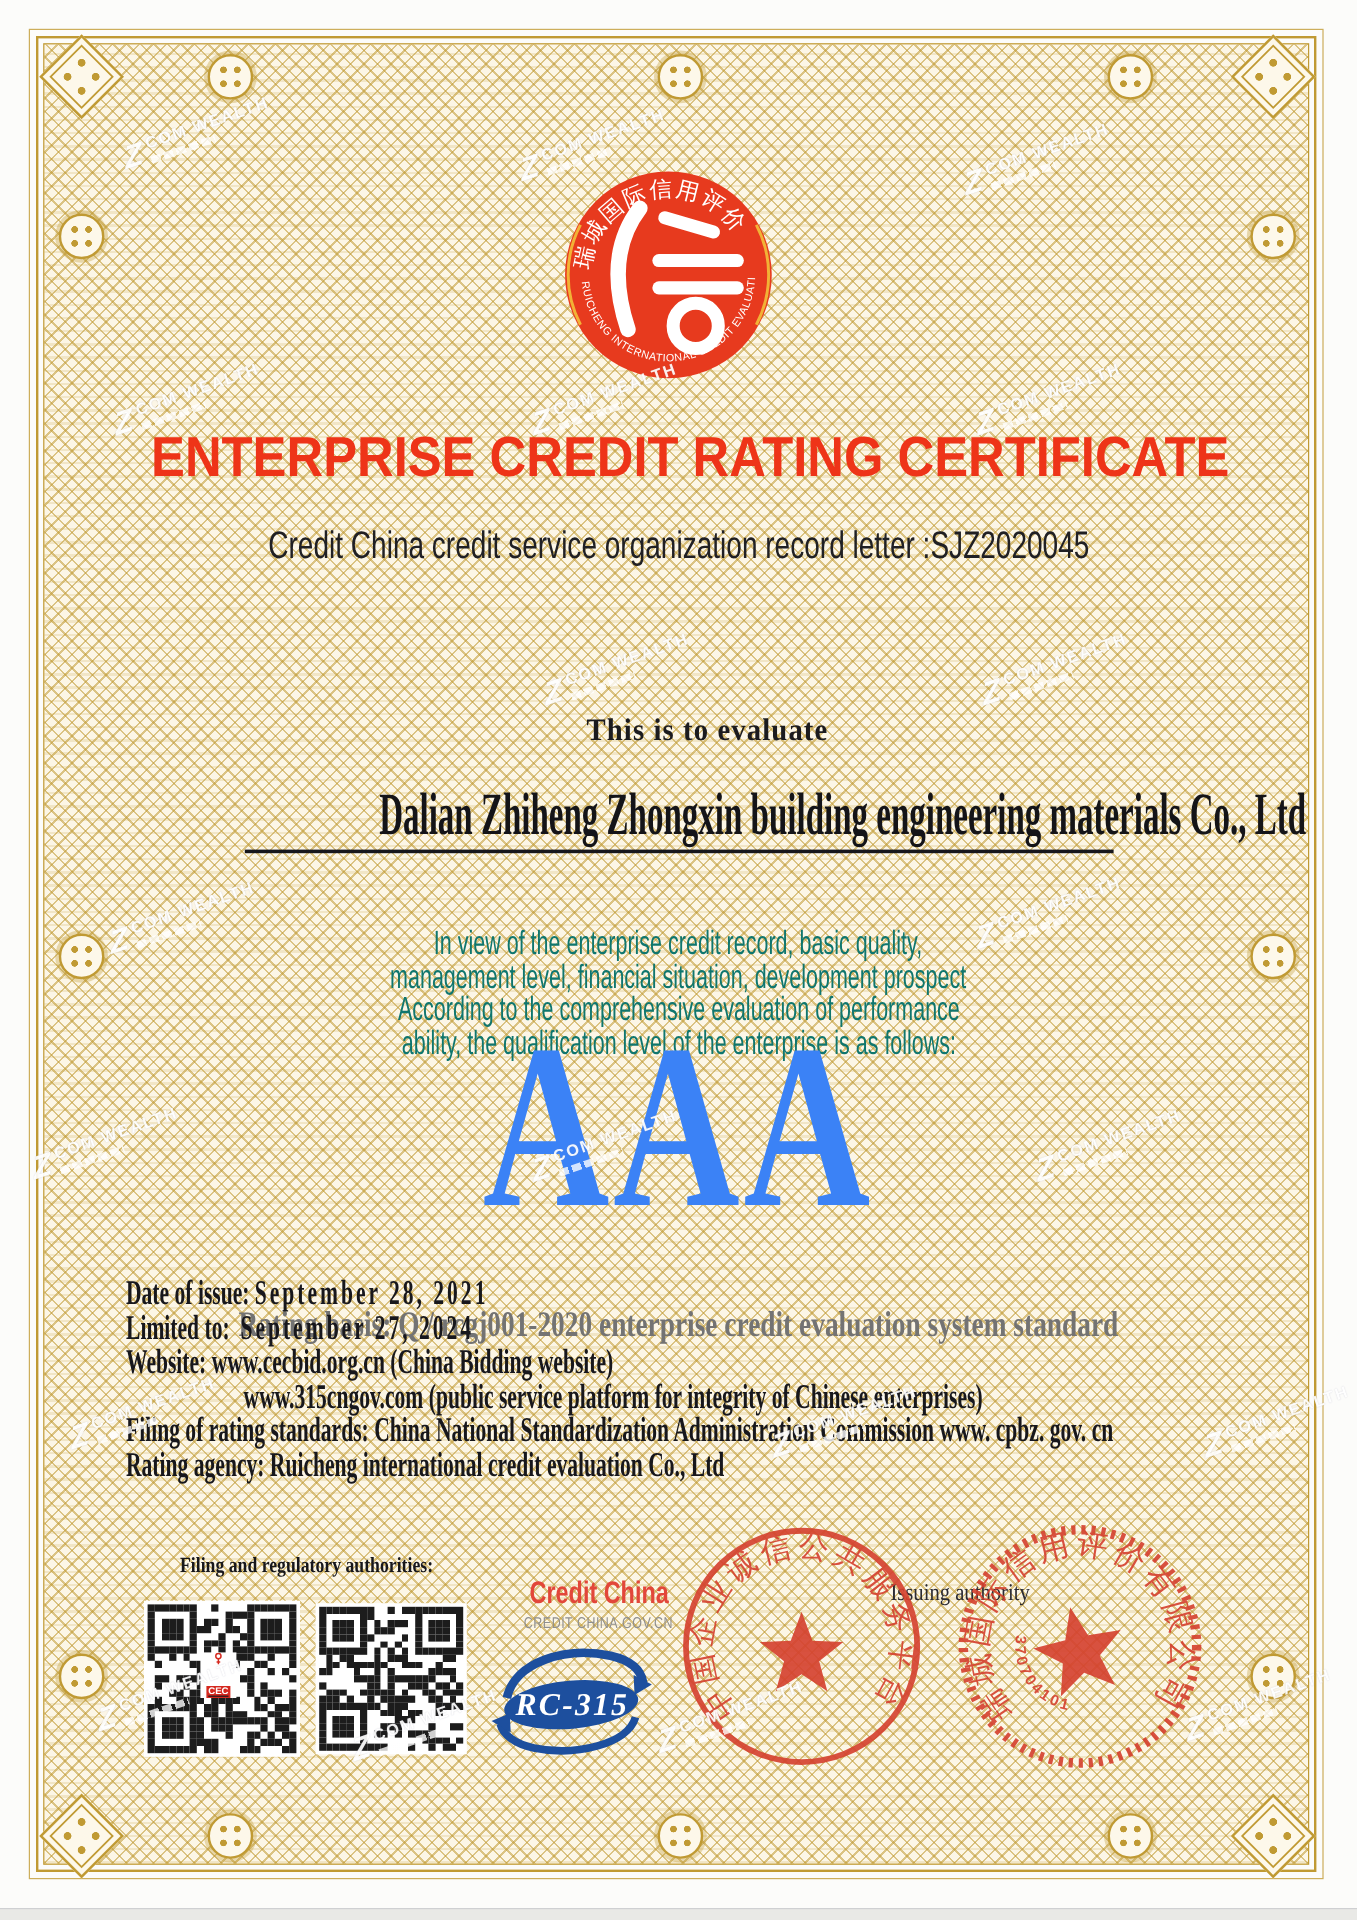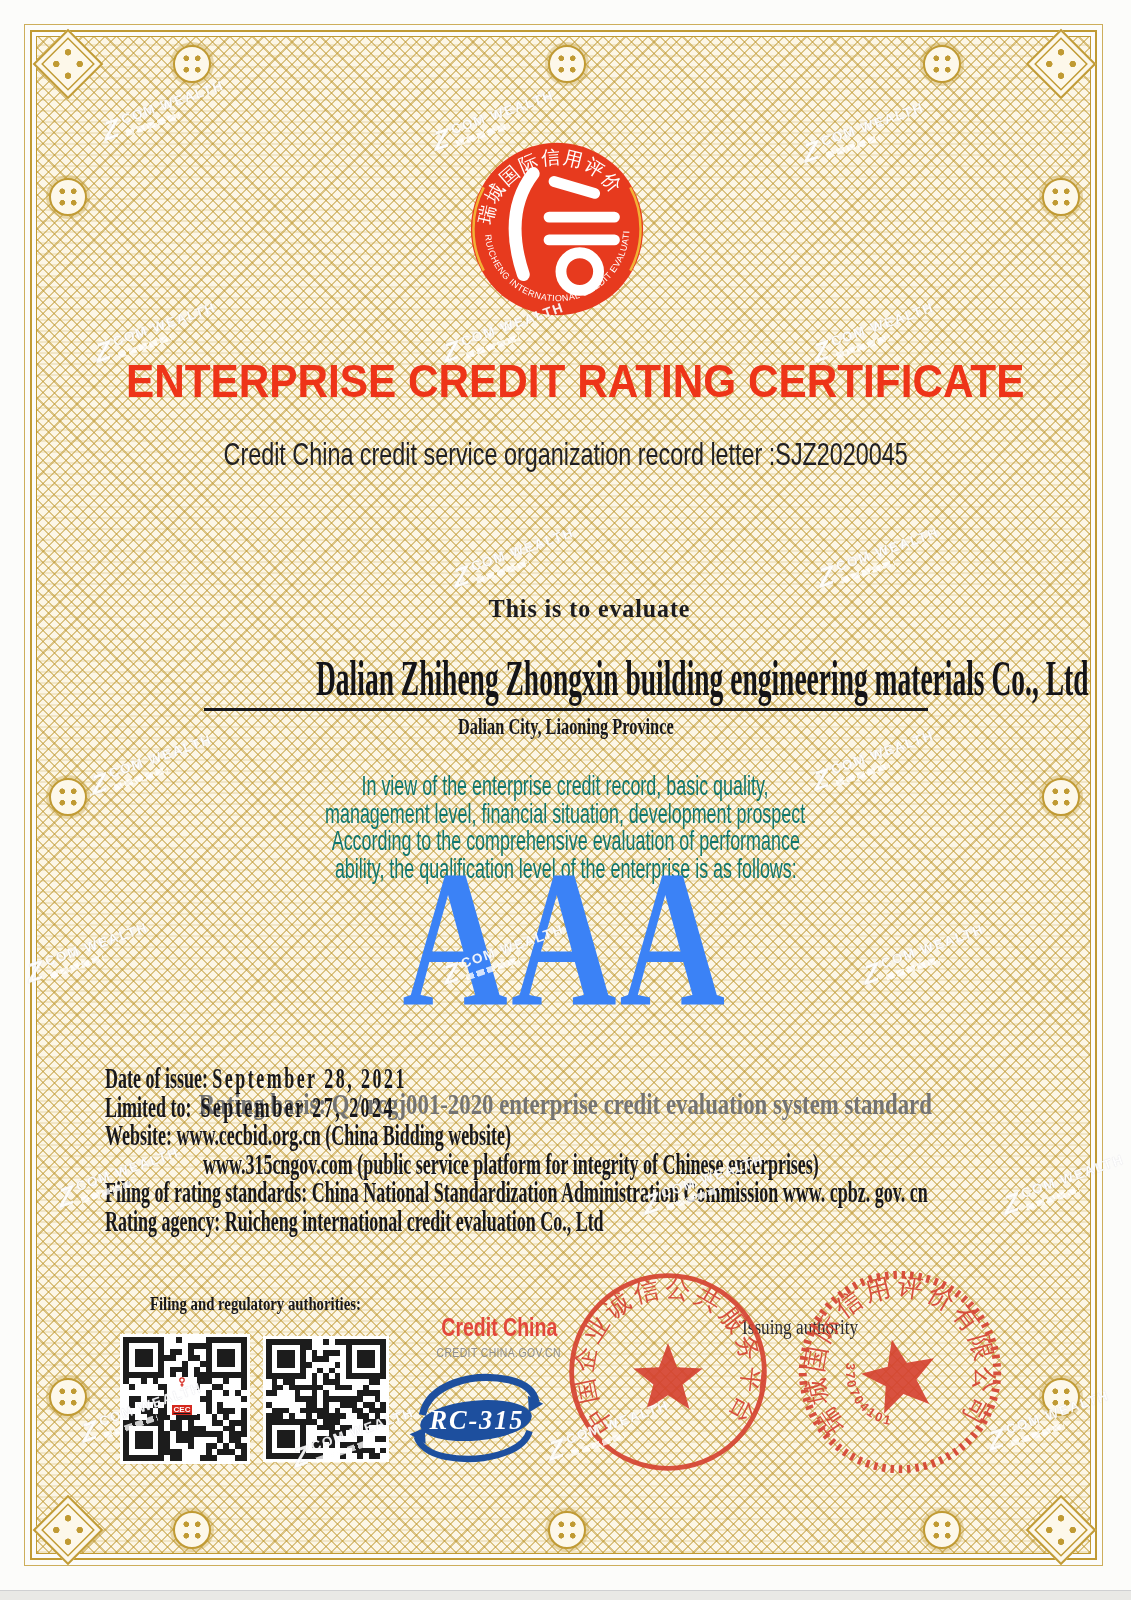--- a/index.html
+++ b/index.html
@@ -280,21 +280,20 @@
   <div class="abs ctr title">
     <span class="cx" style="transform:scaleX(.9);">ENTERPRISE CREDIT RATING CERTIFICATE</span></div>
   <div class="abs ctr record">
     <span class="cx" style="transform:scaleX(.73);">Credit China credit service organization record letter :SJZ2020045</span></div>
   <div class="abs ctr evaluate">
     <span class="cx" style="transform:scaleX(.92);">This is to evaluate</span></div>
   <div class="abs ctr company">
     <span class="cx" style="transform:scaleX(.55);">Dalian Zhiheng Zhongxin building engineering materials Co., Ltd</span></div>
   <div class="abs company-line"></div>
   <div class="abs ctr address">
-    <div><span class="cx" style="transform:scaleX(.71);">Dalian City, Liaoning Province</span></div>
   </div>
   <div class="abs ctr statement">
     <div><span class="cx" style="transform:scaleX(.64);">In view of the enterprise credit record, basic quality,</span></div>
     <div><span class="cx" style="transform:scaleX(.64);">management level, financial situation, development prospect</span></div>
     <div><span class="cx" style="transform:scaleX(.64);">According to the comprehensive evaluation of performance</span></div>
     <div><span class="cx" style="transform:scaleX(.64);">ability, the qualification level of the enterprise is as follows:</span></div>
   </div>
   <div class="abs ctr aaa">
     <span class="cx" style="transform:scaleX(.75);">AAA</span></div>
   <div class="abs ctr basis">

